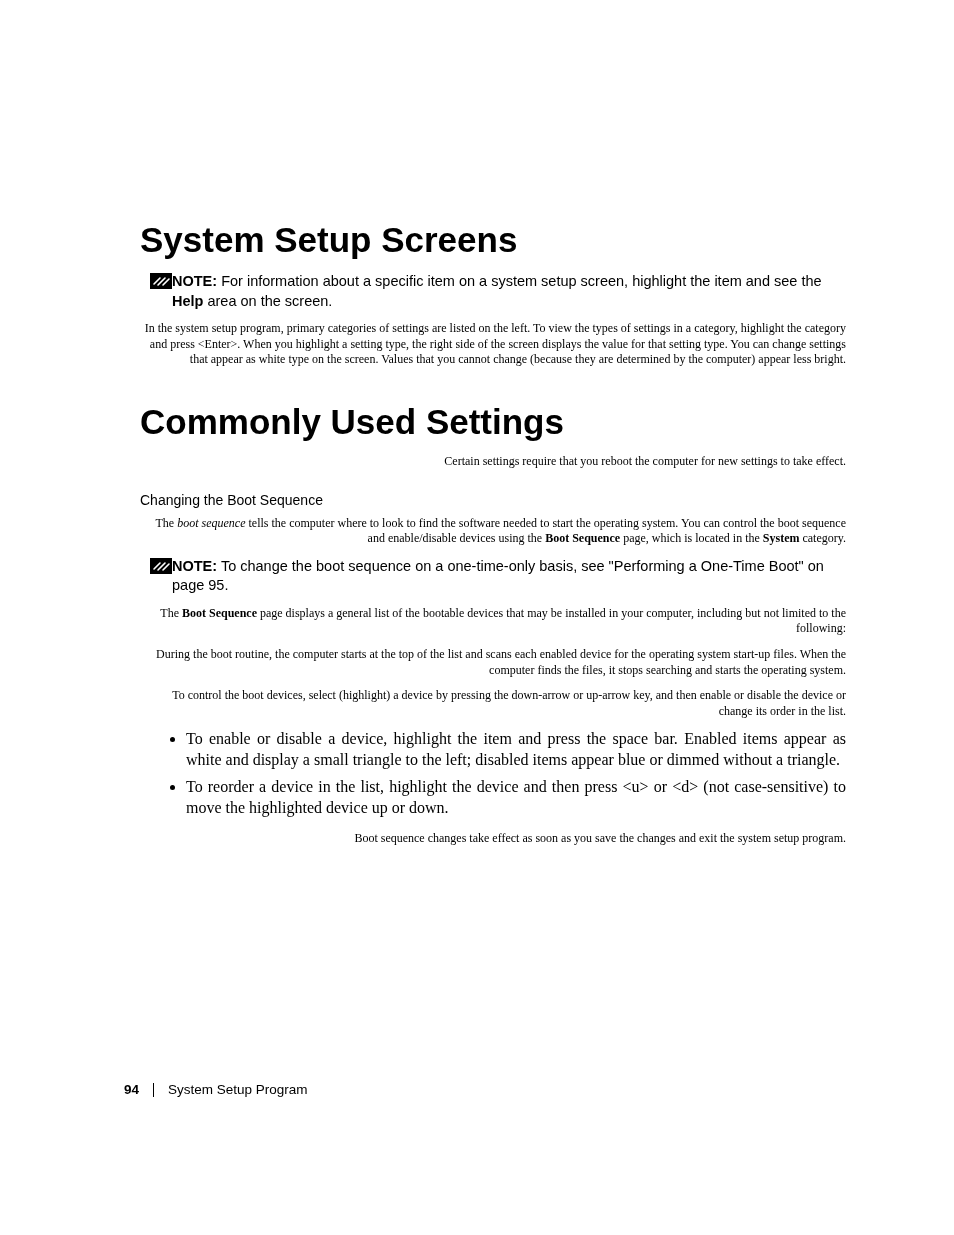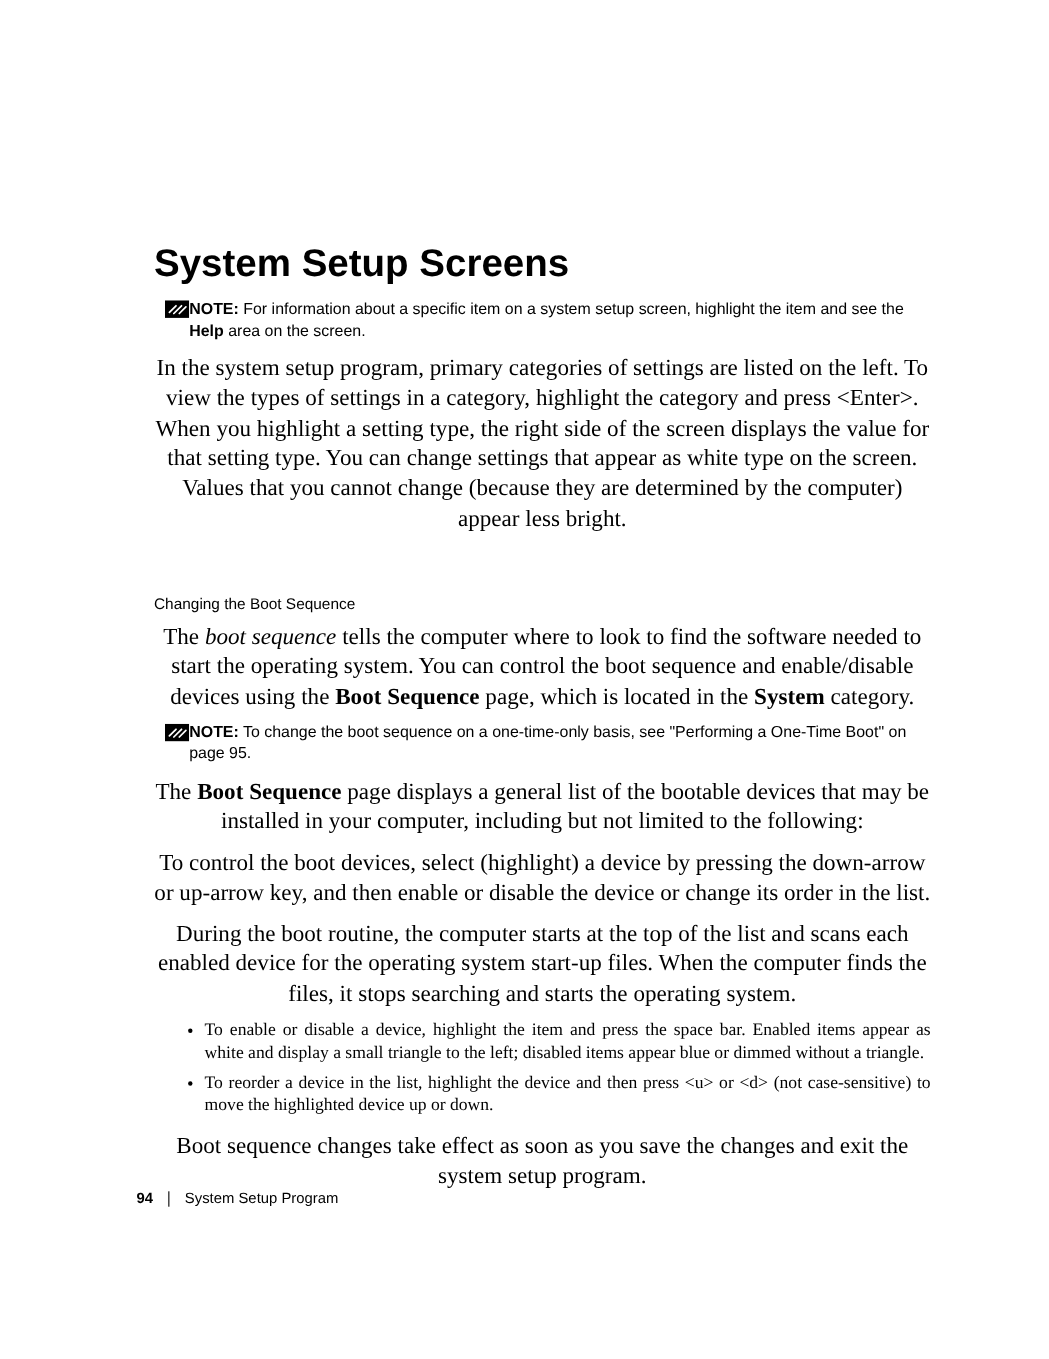--- a/index.html
+++ b/index.html
@@ -38,24 +38,24 @@
   }
   .note-text {
     font-family: "Arial Narrow", Arial, sans-serif;
     font-stretch: condensed;
     font-size: 14.5px;
     line-height: 1.35;
   }
   .note-text .lead { font-weight: 700; }
   .note-text .bold { font-weight: 700; }
   .body {
-    font-size: 21px;
+    font-size: 12px;
     line-height: 1.3;
     margin: 0 0 10px 0;
-    text-align: center;
+    text-align: right;
   }
   .h2 {
     font-family: "Arial Narrow", Arial, sans-serif;
     font-stretch: condensed;
     font-weight: 400;
     font-size: 14px;
     margin: 22px 0 8px 0;
   }
   .section-gap { height: 24px; }
   ul.dev {
@@ -121,21 +121,23 @@
     </span>
     <span class="note-text">
       <span class="lead">NOTE:</span><span> For information about a specific item on a system setup screen, highlight the item and see the </span><span class="bold">Help</span><span> area on the screen.</span>
     </span>
   </div>
 
   <p class="body">In the system setup program, primary categories of settings are listed on the left. To view the types of settings in a category, highlight the category and press &lt;Enter&gt;. When you highlight a setting type, the right side of the screen displays the value for that setting type. You can change settings that appear as white type on the screen. Values that you cannot change (because they are determined by the computer) appear less bright.</p>
 
   <div class="section-gap"></div>
 
+  <h1 class="h1">Commonly Used Settings</h1>
 
+  <p class="body">Certain settings require that you reboot the computer for new settings to take effect.</p>
 
   <div class="h2">Changing the Boot Sequence</div>
 
   <p class="body">
     <span>The </span><span class="ital">boot sequence</span><span> tells the computer where to look to find the software needed to start the operating system. You can control the boot sequence and enable/disable devices using the </span><span class="bold">Boot Sequence</span><span> page, which is located in the </span><span class="bold">System</span><span> category.</span>
   </p>
 
   <div class="note-row">
     <span class="note-icon">
       <svg viewBox="0 0 22 16" width="22" height="16">
@@ -150,22 +152,22 @@
     <span class="note-text">
       <span class="lead">NOTE:</span><span> To change the boot sequence on a one-time-only basis, see "Performing a One-Time Boot" on page 95.</span>
     </span>
   </div>
 
   <p class="body">
     <span>The </span><span class="bold">Boot Sequence</span><span> page displays a general list of the bootable devices that may be installed in your computer, including but not limited to the following:</span>
   </p>
 
 
+  <p class="body">During the boot routine, the computer starts at the top of the list and scans each enabled device for the operating system start-up files. When the computer finds the files, it stops searching and starts the operating system.</p>
   <p class="body">To control the boot devices, select (highlight) a device by pressing the down-arrow or up-arrow key, and then enable or disable the device or change its order in the list.</p>
-  <p class="body">During the boot routine, the computer starts at the top of the list and scans each enabled device for the operating system start-up files. When the computer finds the files, it stops searching and starts the operating system.</p>
 
   <ul class="plain">
     <li>To enable or disable a device, highlight the item and press the space bar. Enabled items appear as white and display a small triangle to the left; disabled items appear blue or dimmed without a triangle.</li>
     <li>To reorder a device in the list, highlight the device and then press &lt;u&gt; or &lt;d&gt; (not case-sensitive) to move the highlighted device up or down.</li>
   </ul>
 
   <p class="body">Boot sequence changes take effect as soon as you save the changes and exit the system setup program.</p>
 
 </div>
 

